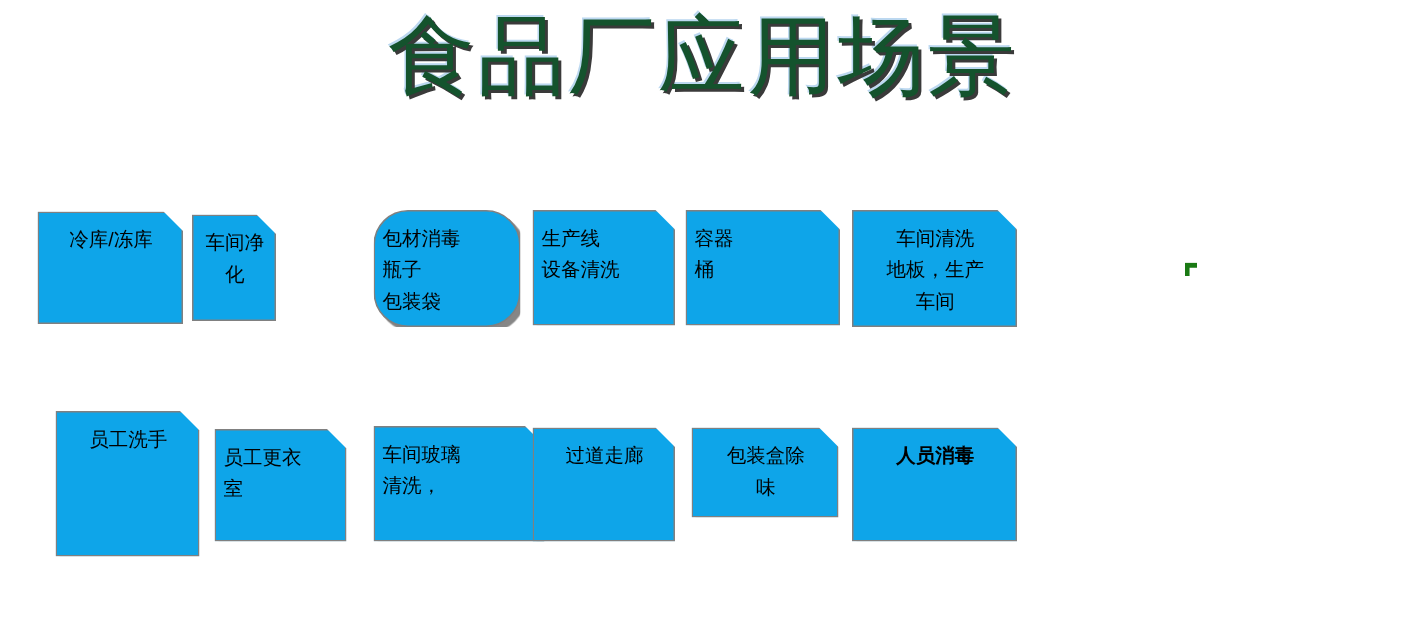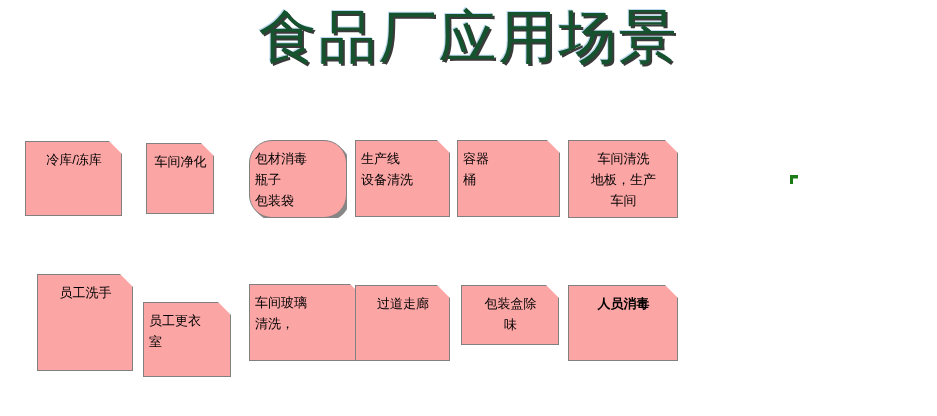--- a/index.html
+++ b/index.html
@@ -29,21 +29,21 @@
     color: #14532d;
     letter-spacing: 2px;
     white-space: nowrap;
     text-shadow: 2px 2px 0 #3a3a3a, -1px -1px 0 #bcd8f0;
   }
 
   
   .note-box {
     position: absolute;
     box-sizing: border-box;
-    background: #fca5a5;
+    background: #0ea5e9;
     border: 1px solid #808080;
     
     clip-path: polygon(0 0, calc(100% - 13px) 0, 100% 13px, 100% 100%, 0 100%);
     filter: drop-shadow(3px 3px 0 rgba(128,128,128,0.95));
   }
   .note-box .note-text {
     position: absolute;
     left: 5px;
     right: 4px;
     top: 7px;
@@ -70,21 +70,21 @@
 </style>
 </head>
 <body>
 
 <div id="slide-title">食品厂应用场景</div>
 
 <div class="note-box align-center" style="left:25px; top:141px; width:97px; height:75px;">
   <div class="note-text">冷库/冻库</div>
 </div>
 
-<div class="note-box align-center" style="left:146px; top:143px; width:68px; height:71px;">
+<div class="note-box align-center" style="left:128px; top:143px; width:56px; height:71px;">
   <div class="note-text">车间净化</div>
 </div>
 
 <div class="note-box align-left" style="left:249px; top:140px; width:98px; height:78px;border-radius:23px;">
   <div class="note-text">包材消毒
 瓶子
 包装袋</div>
 </div>
 
 <div class="note-box align-left" style="left:355px; top:140px; width:95px; height:77px;">
@@ -102,21 +102,21 @@
 地板，生产
 车间</div>
 </div>
 
 <div id="green-flag"></div>
 
 <div class="note-box align-center" style="left:37px; top:274px; width:96px; height:97px;">
   <div class="note-text">员工洗手</div>
 </div>
 
-<div class="note-box align-left" style="left:143px; top:302px; width:88px; height:75px;">
+<div class="note-box align-left" style="left:143px; top:286px; width:88px; height:75px;">
   <div class="note-text">员工更衣
 室</div>
 </div>
 
 <div class="note-box align-left" style="left:249px; top:284px; width:114px; height:77px;">
   <div class="note-text">车间玻璃
 清洗，</div>
 </div>
 
 <div class="note-box align-center" style="left:355px; top:285px; width:95px; height:76px;">

